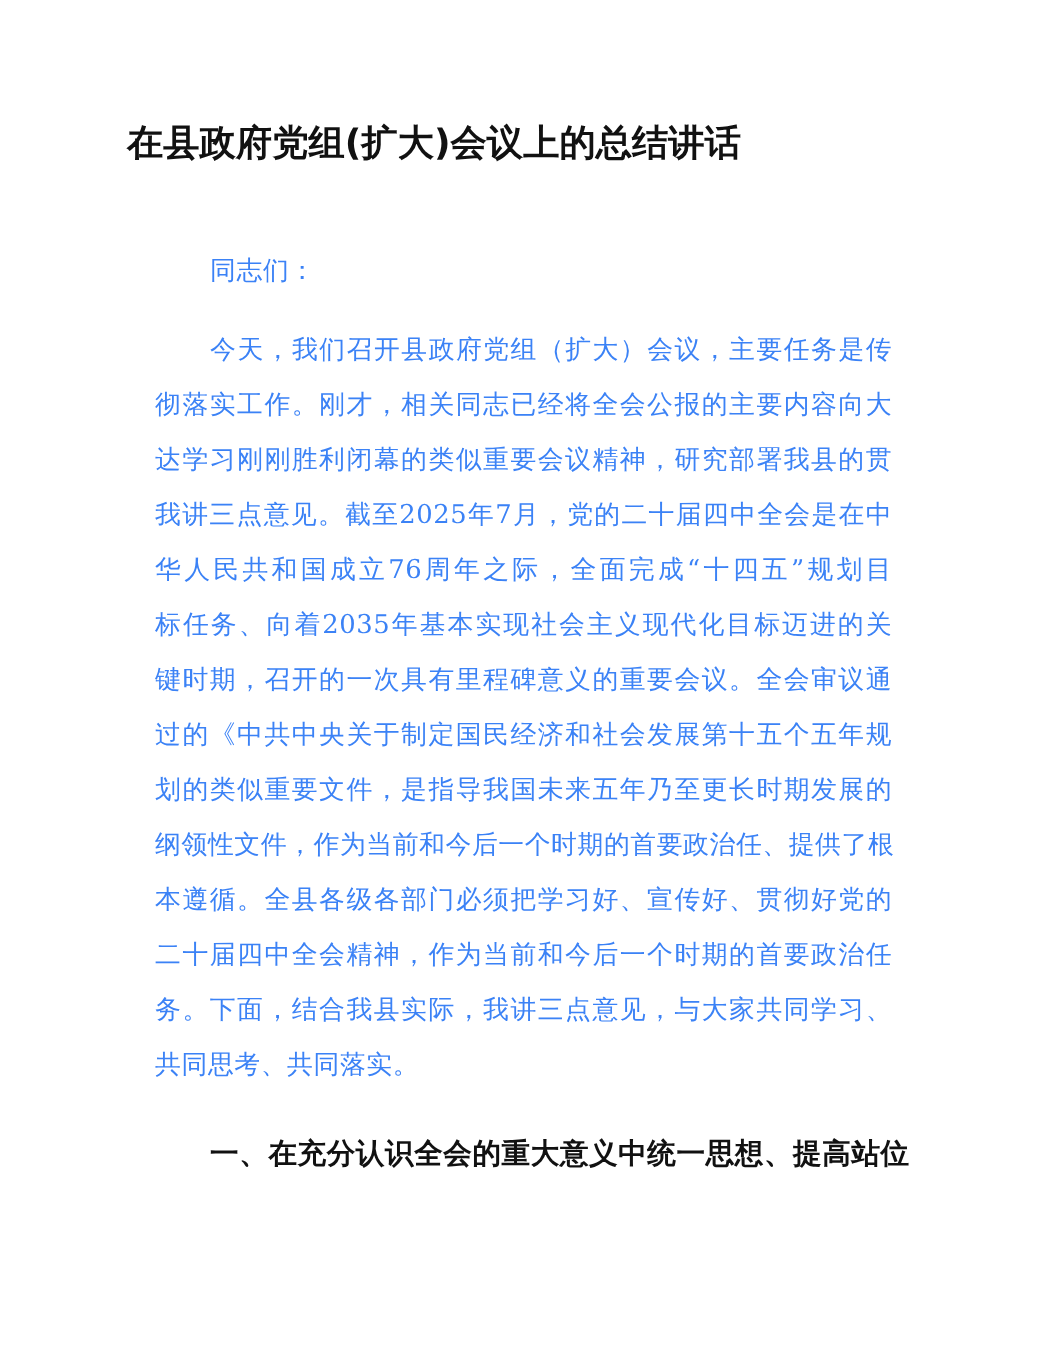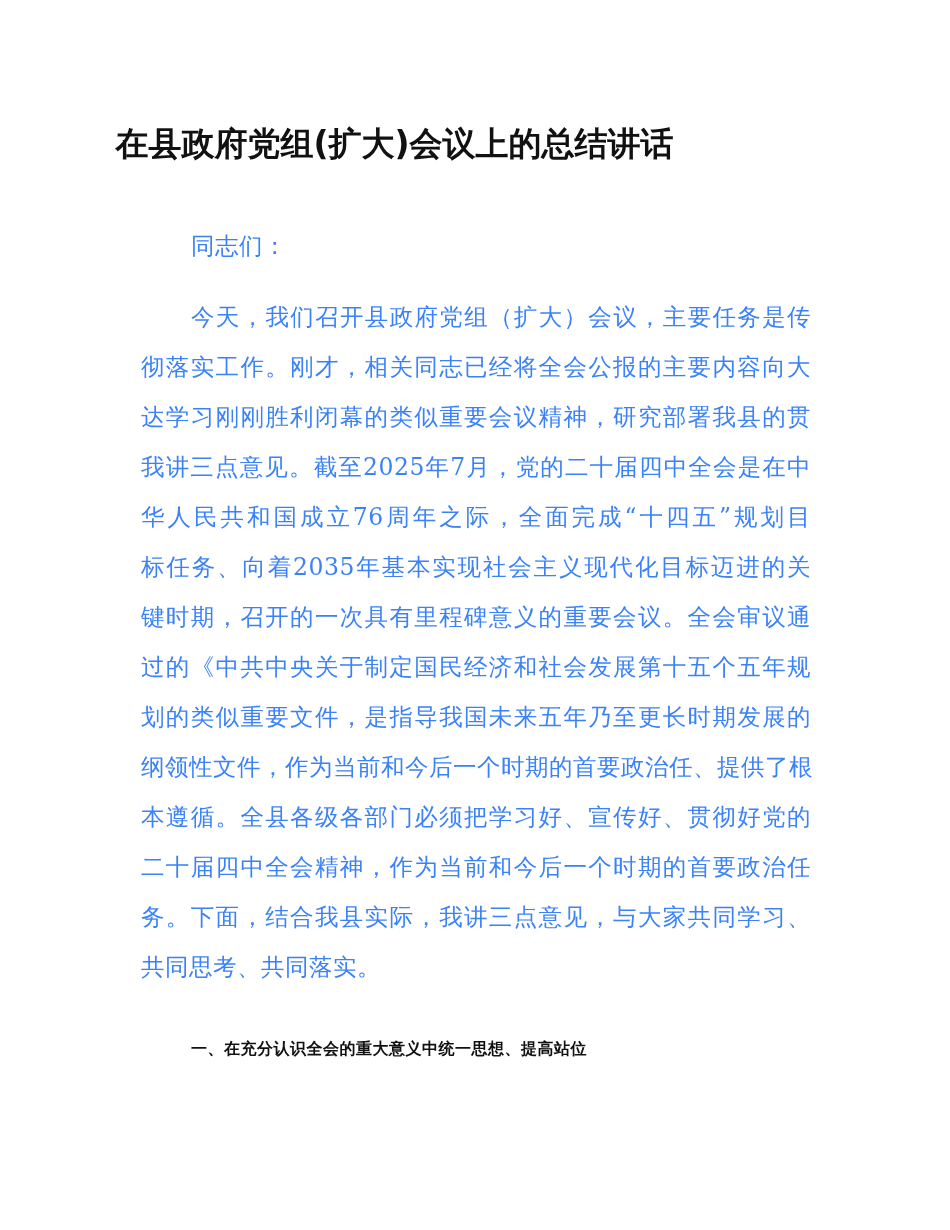--- a/index.html
+++ b/index.html
@@ -17,21 +17,21 @@
     }
     .page {
       position: absolute;
       left: 0; top: 0;
       width: 950px; height: 1230px;
       background: #ffffff;
     }
     .title {
       position: absolute;
       left: 0;
-      top: 120px;
+      top: 106px;
       width: 789px;
       text-align: center;
       font-family: "DejaVu Sans", "Liberation Sans", sans-serif;
       font-weight: bold;
       font-size: 33px;
       line-height: 48px;
       letter-spacing: 0px;
       color: #111111;
     }
     .body-text {
@@ -65,21 +65,21 @@
     }
     .para .line.first {
       padding-left: 50px;
     }
     .heading {
       position: absolute;
       left: 191px;
       top: 1024px;
       font-family: "DejaVu Sans", "Liberation Sans", sans-serif;
       font-weight: bold;
-      font-size: 16px;
+      font-size: 26px;
       line-height: 50px;
       letter-spacing: 0.5px;
       color: #111111;
       white-space: nowrap;
     }
   </style>
 </head>
 <body>
 
 <div class="page">

